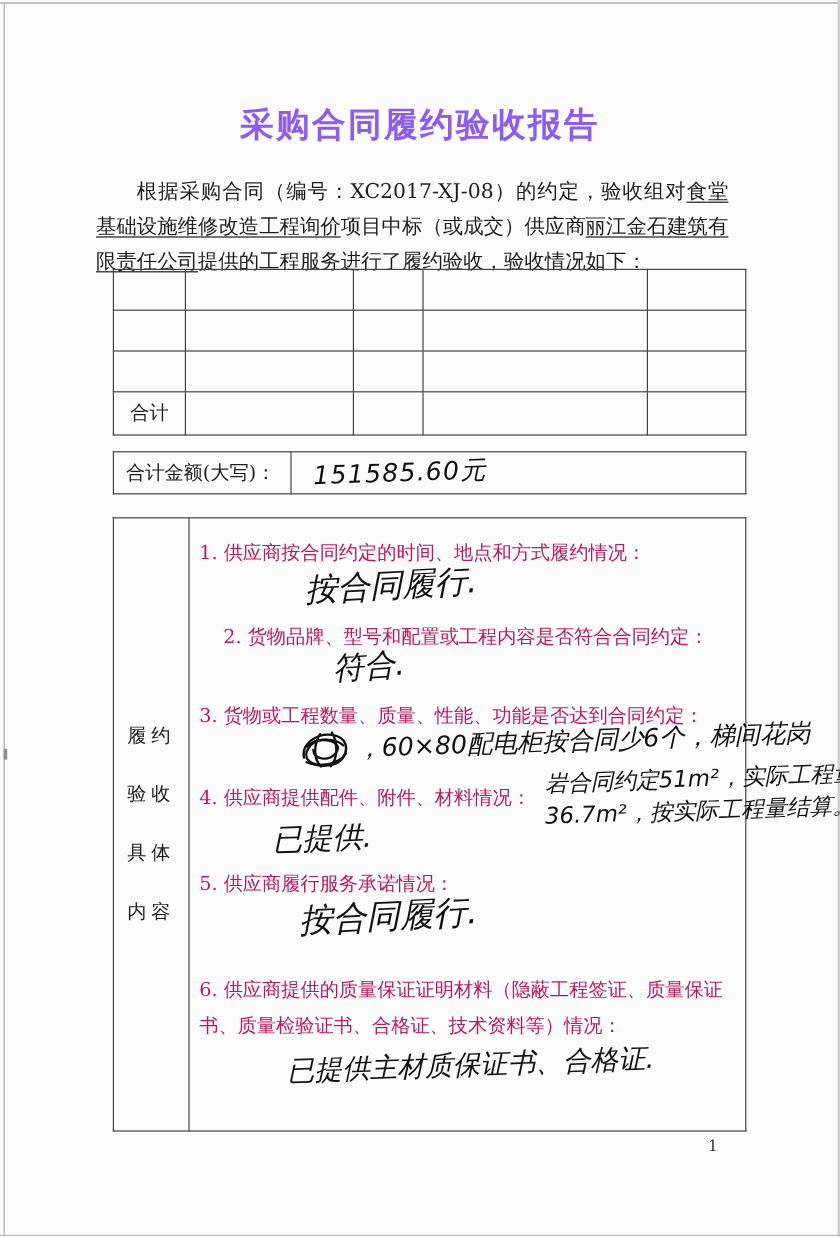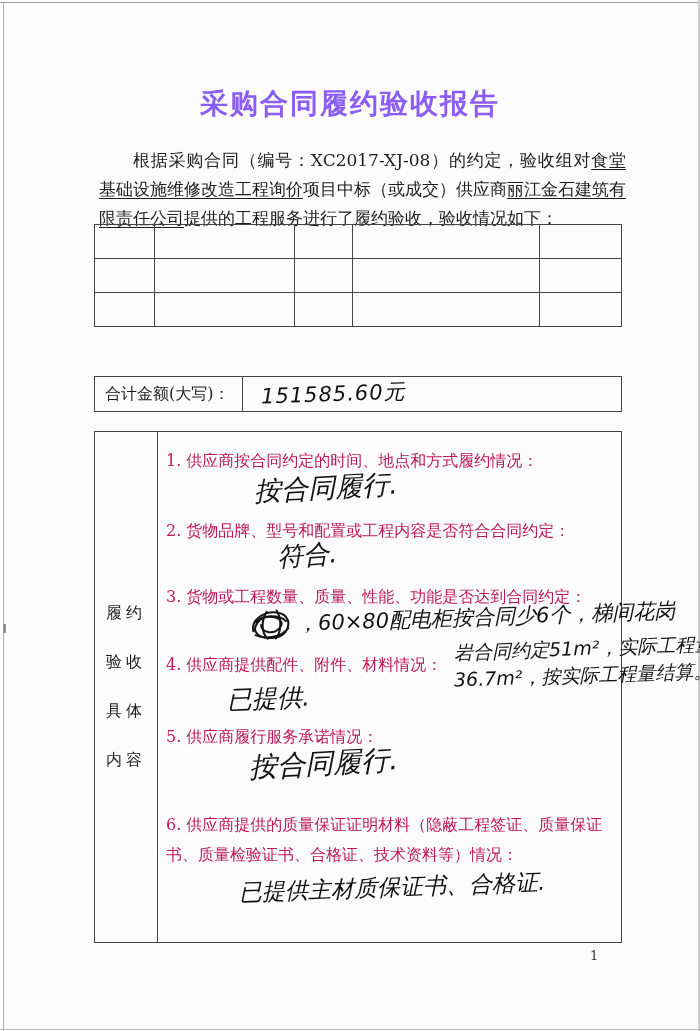--- a/index.html
+++ b/index.html
@@ -20,21 +20,21 @@
   .edge-bottom{position:absolute;bottom:1px;left:0;width:700px;height:1px;background:#bdbdbd;}
   .speck{position:absolute;left:3px;top:624px;width:3px;height:9px;background:#8f8f8f;}
 
   .title{
     position:absolute;top:85px;left:0;width:700px;
     text-align:center;
     font-family:"DejaVu Sans", sans-serif;
     font-weight:bold;font-size:28px;letter-spacing:2px;color:#8b5cf6;
   }
   .intro{
-    position:absolute;top:146px;left:99px;width:527px;
+    position:absolute;top:146px;left:80px;width:527px;
     font-size:17px;line-height:29px;
     text-align:justify;text-indent:2em;color:#1d1d1d;
   }
   .intro u{text-decoration:underline;text-underline-offset:3px;}
 
   table{border-collapse:collapse;table-layout:fixed;position:absolute;left:94px;background:transparent;}
   td{border:1px solid #454545;font-size:16px;color:#1d1d1d;padding:0 4px;text-align:center;vertical-align:middle;overflow:visible;}
 
   .tblA{top:224px;width:527px;}
   .tblA .hdr td{height:31px;}
@@ -115,20 +115,27 @@
     <tr class="r">
       <td></td>
           <td></td>
           <td></td>
           <td></td>
           <td></td>
     </tr>
     <tr class="r">
       <td></td>
           <td></td>
+          <td></td>
+          <td></td>
+          <td></td>
+    </tr>
+    <tr class="tr-total">
+      <td>合计</td>
+      <td></td>
           <td></td>
           <td></td>
           <td></td>
     </tr>
   </tbody>
     </table>
 
   <table class="tblB">
     <colgroup>
         <col style="width:148px">
@@ -155,21 +162,21 @@
           <span>验收</span>
           <span>具体</span>
           <span>内容</span>
         </div>
       </td>
       <td class="cell-body">
 
         <div class="item" style="top:14px;"><span>1.</span> <span>供应商按合同约定的时间、地点和方式履约情况：</span></div>
         <div class="hand h1">按合同履行.</div>
 
-        <div class="item" style="top:84px;"><span>2.</span> <span>货物品牌、型号和配置或工程内容是否符合合同约定：</span></div>
+        <div class="item" style="top:84px;margin-left:20px;"><span>2.</span> <span>货物品牌、型号和配置或工程内容是否符合合同约定：</span></div>
         <div class="hand h2">符合.</div>
 
         <div class="item" style="top:150px;"><span>3.</span> <span>货物或工程数量、质量、性能、功能是否达到合同约定：</span></div>
         <div class="hand h3a">
           <svg class="scribble-svg" width="48" height="36" viewBox="0 0 48 36">
             <g fill="none" stroke="#131313" stroke-width="2" stroke-linecap="round">
               <path d="M6,24 C4,12 18,4 30,6 C42,8 44,18 38,26 C32,33 16,33 10,27 C4,21 12,10 22,10 C32,10 38,16 32,22 C26,28 14,26 14,18"></path>
               <path d="M9,15 C17,7 33,9 39,15"></path>
               <path d="M8,28 C18,33 34,31 41,22"></path>
               <path d="M20,5 C14,14 14,26 20,32"></path>

